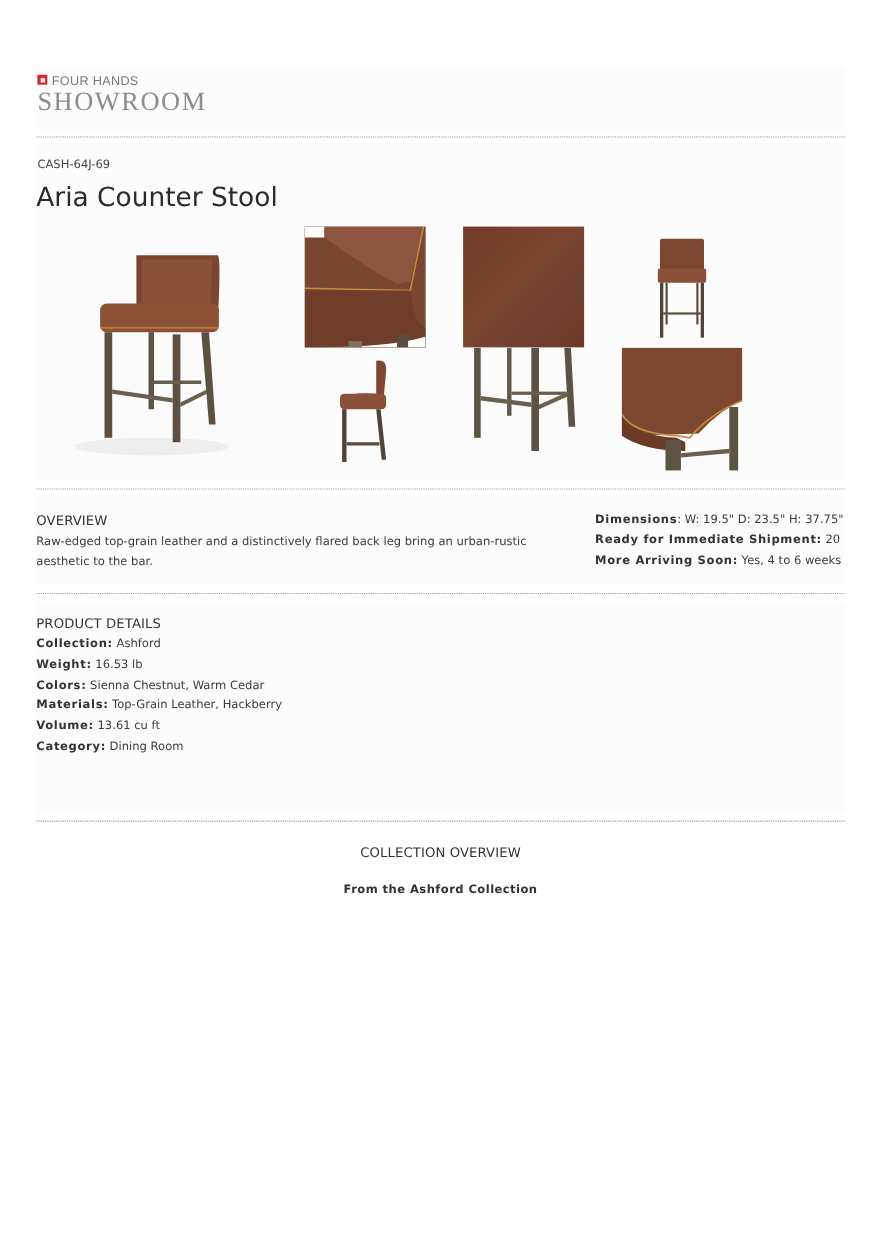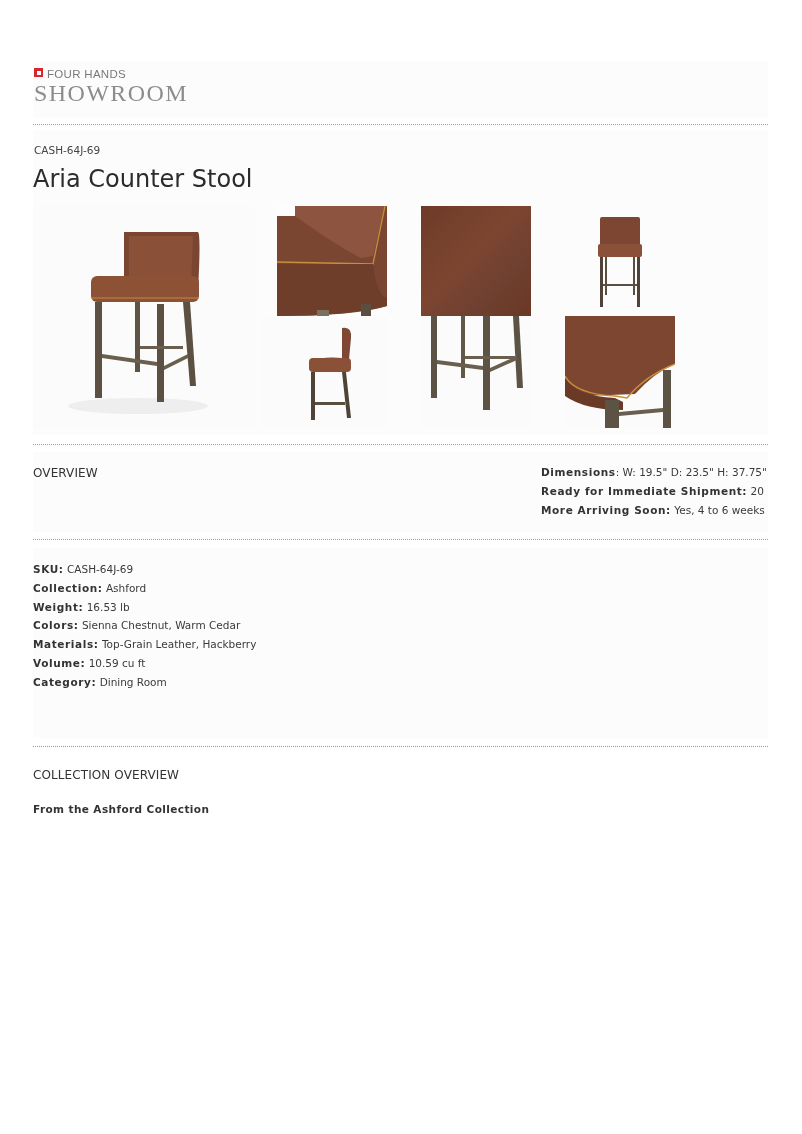--- a/index.html
+++ b/index.html
@@ -16,21 +16,21 @@
     .title { position: absolute; left: 33px; top: 165px; font-size: 24px; color: #2b2b2b; font-weight: normal; }
     .gallery { position: absolute; left: 33px; top: 206px; width: 735px; height: 222px; }
     .img { position: absolute; overflow: hidden; }
     .section-h { font-size: 12px; color: #333; letter-spacing: 0.1px; }
     .body-text { font-size: 10.5px; line-height: 19px; color: #3a3a3a; }
     .lbl { font-weight: bold; letter-spacing: 0.6px; color: #333; }
     .overview { position: absolute; left: 33px; top: 466px; width: 480px; }
     .specs { position: absolute; left: 541px; top: 463px; width: 230px; font-size: 10.5px; line-height: 19px; color: #3a3a3a; }
     .details { position: absolute; left: 33px; top: 560px; width: 400px; }
     .details .row { font-size: 10.5px; line-height: 18.8px; color: #3a3a3a; }
-    .collection { position: absolute; left: 33px; top: 768px; width: 735px; }
+    .collection { position: absolute; left: 33px; top: 768px; width: 735px; text-align: center; }
     .coll-sub { font-size: 10.5px; font-weight: bold; letter-spacing: 0.4px; color: #333; margin-top: 19px; line-height: 16px; }
   </style>
 </head>
 <body>
 
 <div class="band" style="position:absolute;left:33px;top:62px;width:735px;height:56px;"></div>
 <div class="logo">
   <div class="logo-top">
     <span class="logo-mark"></span>
     <span>FOUR HANDS</span>
@@ -121,38 +121,39 @@
       <path d="M54 96 L98 92 L98 96 L54 100 Z" fill="#6a5f4f"></path>
     </svg>
   </div>
 </div>
 
 <div class="divider" style="top:444px;"></div>
 
 <div class="band" style="position:absolute;left:33px;top:452px;width:735px;height:80px;"></div>
 <div class="overview">
   <div class="section-h">OVERVIEW</div>
+  <div class="body-text" style="margin-top:3px;">Raw-edged top-grain leather and a distinctively flared back leg bring an urban-rustic aesthetic to the bar.</div>
 </div>
 
 <div class="specs">
   <div><span class="lbl">Dimensions</span><span>: W: 19.5" D: 23.5" H: 37.75"</span></div>
   <div><span class="lbl">Ready for Immediate Shipment:</span><span> 20</span></div>
   <div><span class="lbl">More Arriving Soon:</span><span> Yes, 4 to 6 weeks</span></div>
 </div>
 
 <div class="divider" style="top:539px;"></div>
 
 <div class="band" style="position:absolute;left:33px;top:548px;width:735px;height:190px;"></div>
 <div class="details">
-  <div class="row"><span class="lbl">SKU:</span><span> CASH-64J-69</span></div>
+  <div class="section-h" style="margin-bottom:2px;">PRODUCT DETAILS</div>
   <div class="row"><span class="lbl">Collection:</span><span> Ashford</span></div>
   <div class="row"><span class="lbl">Weight:</span><span> 16.53 lb</span></div>
   <div class="row"><span class="lbl">Colors:</span><span> Sienna Chestnut, Warm Cedar</span></div>
   <div class="row"><span class="lbl">Materials:</span><span> Top-Grain Leather, Hackberry</span></div>
-  <div class="row"><span class="lbl">Volume:</span><span> 10.59 cu ft</span></div>
+  <div class="row"><span class="lbl">Volume:</span><span> 13.61 cu ft</span></div>
   <div class="row"><span class="lbl">Category:</span><span> Dining Room</span></div>
 </div>
 
 <div class="divider" style="top:746px;"></div>
 
 <div class="collection">
   <div class="section-h">COLLECTION OVERVIEW</div>
   <div class="coll-sub">From the Ashford Collection</div>
 </div>
 

